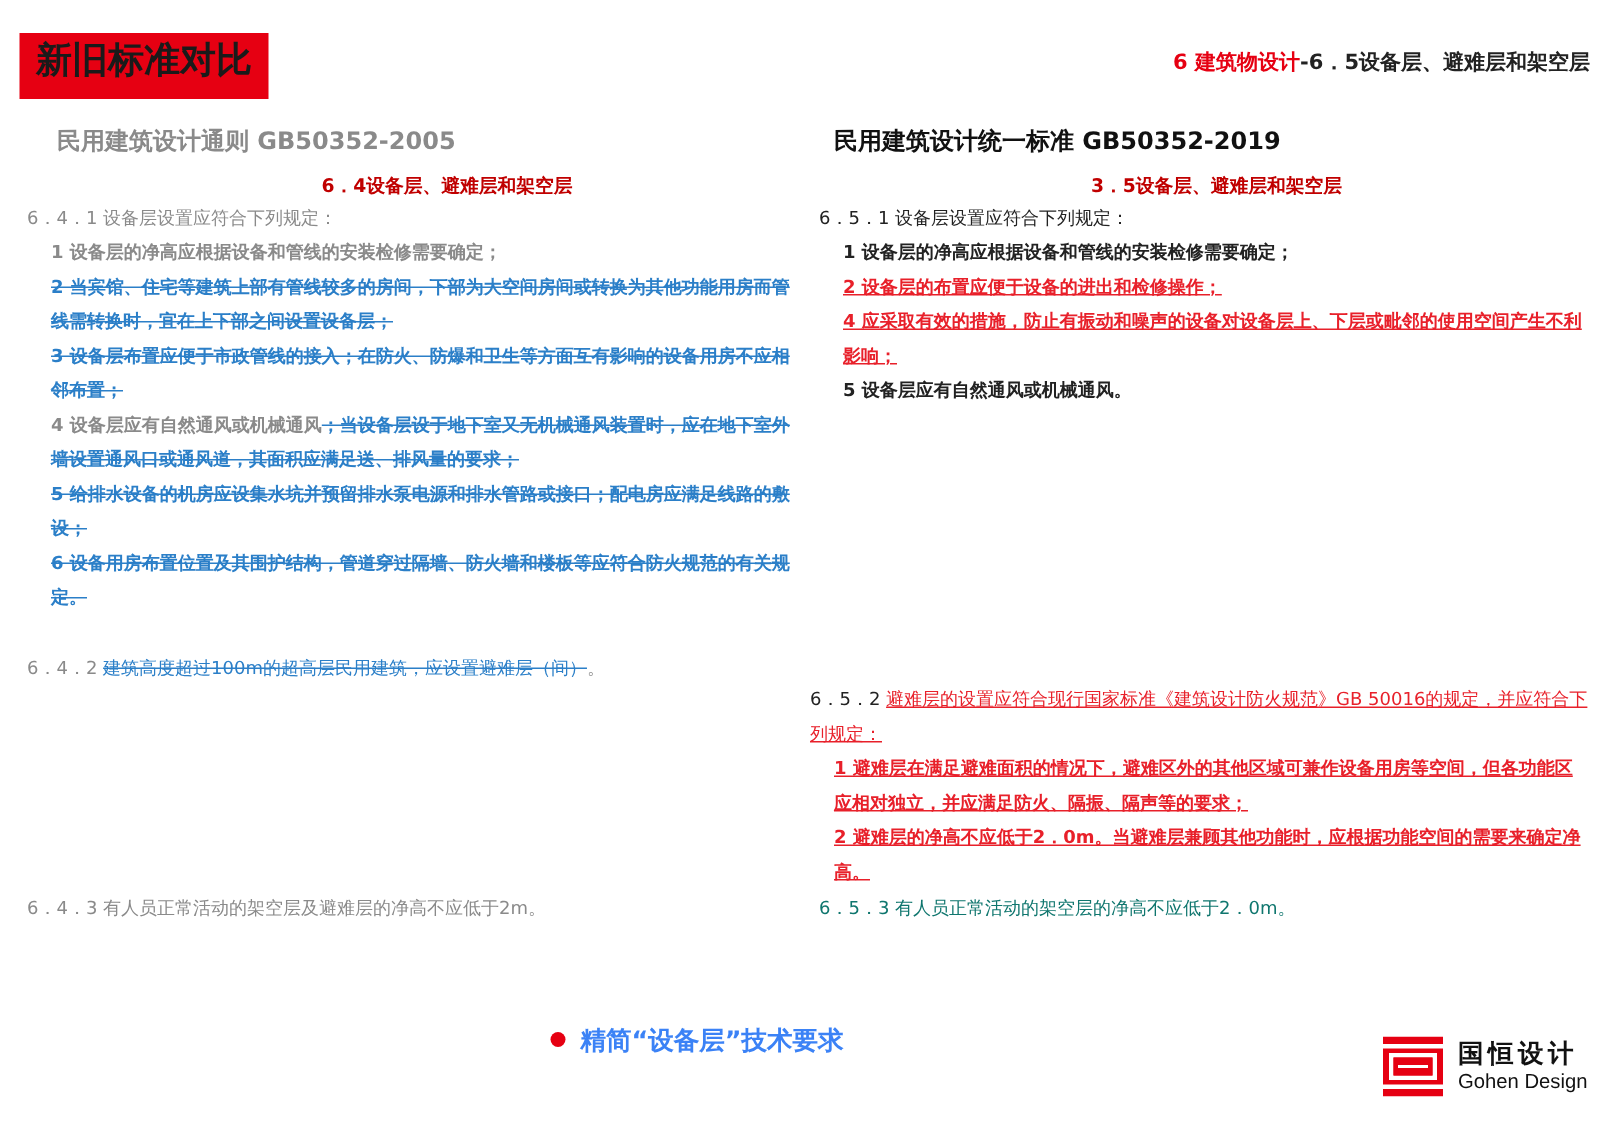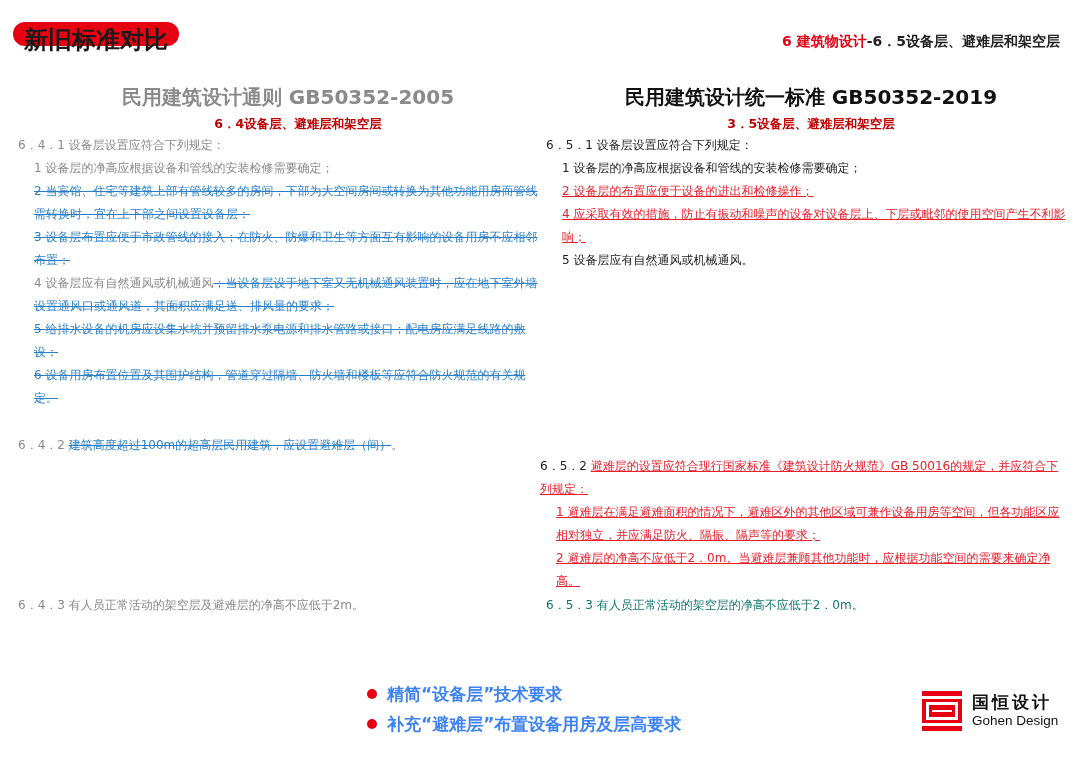--- a/index.html
+++ b/index.html
@@ -1,35 +1,35 @@
 <!DOCTYPE html>
 <html><head>
 <meta charset="utf-8">
 <style>
   html, body { margin: 0; padding: 0; background: #ffffff; }
   body { width: 1080px; height: 764px; position: relative; overflow: hidden;
          font-family: "DejaVu Sans", "Liberation Sans", sans-serif; }
-  .badge { position: absolute; left: 13px; top: 22px; width: 166px; height: 24px;
+  .badge { position: absolute; left: 13px; top: 22px; width: 166px; height: 44px;
            background: #e60012; color: #1a1a1a; font-size: 24px; font-weight: bold;
-           line-height: 36px; text-align: center; letter-spacing: 0px; border-radius: 14px; }
+           line-height: 36px; text-align: center; letter-spacing: 0px; }
   .top-title { position: absolute; right: 20px; top: 33px; font-size: 14px; font-weight: bold; color: #222; }
   .top-title .red { color: #e60012; }
   .col { position: absolute; top: 80px; width: 520px; }
   .col.left { left: 18px; }
   .col.right { left: 546px; }
-  .std-title { text-align: center; font-size: 20px; font-weight: bold; margin-top: 4px; height: 26px; }
+  .std-title { text-align: left; font-size: 16px; font-weight: bold; margin-top: 4px; height: 26px; }
   .left .std-title { color: #8a8a8a; margin-left: 20px; }
   .right .std-title { color: #111; margin-left: 10px; }
   .sec-title { text-align: center; font-size: 12.5px; font-weight: bold; color: #c00000; margin-top: 6px; height: 18px; }
   .left .sec-title { margin-left: 40px; }
   .right .sec-title { margin-left: 10px; }
   .para { font-size: 12px; line-height: 23px; margin: 0; }
   .left .para { color: #8a8a8a; }
   .right .para { color: #222; }
-  .indent { padding-left: 16px; }
+  .indent { padding-left: 16px; font-weight: bold; }
   .del { color: #2b7fc8; text-decoration: line-through; text-decoration-color: #2b7fc8; }
   .ins { color: #e8202a; text-decoration: underline; text-decoration-color: #e8202a; }
   .block { position: absolute; width: 520px; }
   .summary { position: absolute; left: 367px; top: 680px; }
   .summary .item { font-size: 17px; font-weight: bold; color: #3b82f6; height: 28px; line-height: 28px; margin-bottom: 2px; }
   .summary .dot { display: inline-block; width: 10px; height: 10px; border-radius: 50%; background: #e60012; margin-right: 10px; vertical-align: 1px; }
   .logo { position: absolute; left: 922px; top: 691px; }
   .logo-mark { position: absolute; left: 0; top: 0; width: 40px; height: 40px; }
   .logo-cn { position: absolute; left: 50px; top: 0px; font-size: 17px; font-weight: bold; color: #111; letter-spacing: 3px; white-space: nowrap; }
   .logo-en { position: absolute; left: 50px; top: 22px; font-size: 13.5px; color: #111; white-space: nowrap; font-family: "Liberation Sans", sans-serif; }
@@ -76,21 +76,20 @@
   <p class="para indent"><span class="ins">1 避难层在满足避难面积的情况下，避难区外的其他区域可兼作设备用房等空间，但各功能区应相对独立，并应满足防火、隔振、隔声等的要求；</span></p>
   <p class="para indent"><span class="ins">2 避难层的净高不应低于2．0m。当避难层兼顾其他功能时，应根据功能空间的需要来确定净高。</span></p>
 </div>
 
 <div class="block" style="left:546px; top:594px;">
   <p class="para" style="color:#0f766e;">6．5．3 有人员正常活动的架空层的净高不应低于2．0m。</p>
 </div>
 
 <div class="summary">
   <div class="item"><span class="dot"></span><span>精简“设备层”技术要求</span></div>
-  <div class="item"><span class="dot"></span><span>补充“避难层”布置设备用房及层高要求</span></div>
 </div>
 
 <div class="logo">
   <svg class="logo-mark" viewBox="0 0 40 40">
     <rect x="0" y="0" width="40" height="40" fill="#e60012"></rect>
     <rect x="0" y="5" width="40" height="3" fill="#ffffff"></rect>
     <rect x="0" y="32" width="40" height="3" fill="#ffffff"></rect>
     <rect x="4" y="11" width="32" height="3" fill="#ffffff"></rect>
     <rect x="4" y="26" width="32" height="3" fill="#ffffff"></rect>
     <rect x="4" y="11" width="3" height="18" fill="#ffffff"></rect>

